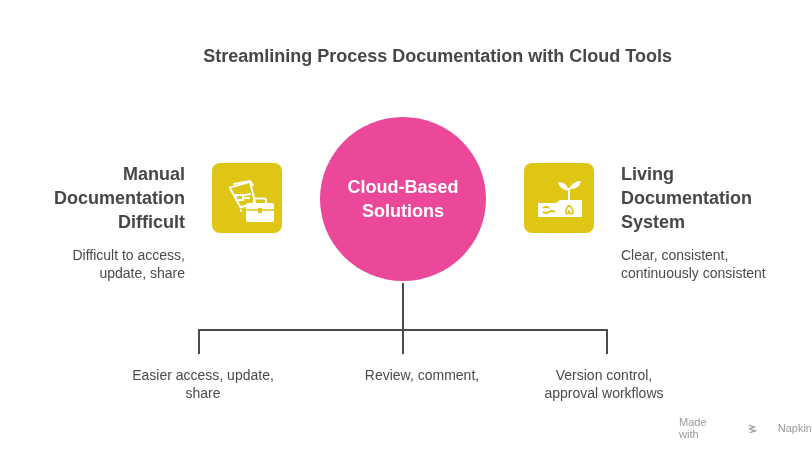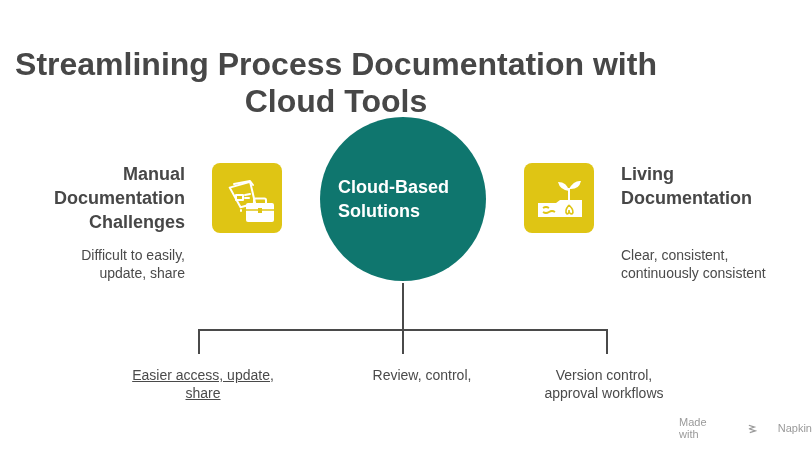--- a/index.html
+++ b/index.html
@@ -1,18 +1,18 @@
 <!DOCTYPE html>
 <html><head>
 <meta charset="utf-8">
 <style>
   html, body { margin: 0; padding: 0; background: #ffffff; }
   body { width: 812px; height: 450px; position: relative; overflow: hidden; font-family: "Liberation Sans", sans-serif; color: #4a4a4a; }
-  .title { position: absolute; top: 46px; left: 0; width: 672px; text-align: center; font-size: 32px; font-weight: bold; color: #474747; }
-  .circle { position: absolute; left: 320px; top: 117px; width: 166px; height: 164px; border-radius: 50%; background: #0f766e; display: flex; align-items: center; justify-content: center; text-align: left; }
+  .title { position: absolute; top: 46px; left: 0; width: 672px; text-align: right; font-size: 18px; font-weight: bold; color: #474747; }
+  .circle { position: absolute; left: 320px; top: 117px; width: 166px; height: 164px; border-radius: 50%; background: #ec4899; display: flex; align-items: center; justify-content: center; text-align: center; }
   .circle-label { color: #ffffff; font-size: 18px; font-weight: bold; line-height: 24px; width: 130px; }
   .icon-box { position: absolute; width: 70px; height: 70px; border-radius: 8px; background: #dfc514; }
   .icon-box svg { position: absolute; left: 0; top: 0; }
   .side-title { position: absolute; font-size: 18px; font-weight: bold; color: #474747; line-height: 24px; }
   .side-desc { position: absolute; font-size: 14px; color: #4a4a4a; line-height: 18px; }
   .left { text-align: right; }
   .connectors { position: absolute; left: 0; top: 0; }
   .bottom-label { position: absolute; width: 180px; text-align: center; font-size: 14px; color: #4a4a4a; line-height: 18px; }
   .watermark { position: absolute; left: 679px; top: 416px; font-size: 11px; color: #9a9a9a; display: flex; align-items: center; gap: 21px; }
 </style>
@@ -30,24 +30,24 @@
   </g>
 </svg>
 
 <div class="circle">
   <div class="circle-label">Cloud-Based Solutions</div>
 </div>
 
 <div class="side-title left" style="right: 627px; top: 162px;">
   <div>Manual</div>
   <div>Documentation</div>
-  <div>Challenges</div>
+  <div>Difficult</div>
 </div>
 <div class="side-desc left" style="right: 627px; top: 246px;">
-  <div>Difficult to easily,</div>
+  <div>Difficult to access,</div>
   <div>update, share</div>
 </div>
 <div class="icon-box" style="left: 212px; top: 163px;">
   <svg width="70" height="70" viewBox="0 0 70 70">
     <g stroke="#ffffff" stroke-width="2" fill="none" stroke-linejoin="round" stroke-linecap="round">
       <path d="M22 21 L38 18 L41 22"></path>
       <path d="M19 23 L40 20 L42 42 L27 44 Z" transform="rotate(-8 30 33)"></path>
       <rect x="24" y="32" width="7" height="5"></rect>
       <line x1="33" y1="32" x2="38" y2="31"></line>
       <line x1="33" y1="35" x2="37" y2="35"></line>
@@ -71,32 +71,33 @@
     <path d="M19 49 q3 2 6 0 q3 -2 6 0" stroke="#dfc514" stroke-width="1.8" fill="none"></path>
     <line x1="45" y1="25" x2="45" y2="42" stroke="#ffffff" stroke-width="2"></line>
     <path d="M45 28 q-9 -1 -11 -9 q9 0 11 9 z" fill="#ffffff"></path>
     <path d="M45 26 q5 -9 12 -8 q-2 9 -12 8 z" fill="#ffffff"></path>
     <path d="M45 42 q-5 6 -2 9 q2 0 2 -4 q0 4 3 4 q3 -3 -3 -9" stroke="#dfc514" stroke-width="1.6" fill="none"></path>
   </svg>
 </div>
 <div class="side-title" style="left: 621px; top: 162px;">
   <div>Living</div>
   <div>Documentation</div>
+  <div>System</div>
 </div>
 <div class="side-desc" style="left: 621px; top: 246px;">
   <div>Clear, consistent,</div>
   <div>continuously consistent</div>
 </div>
 
-<div class="bottom-label" style="left: 113px; top: 366px; text-decoration: underline;">
+<div class="bottom-label" style="left: 113px; top: 366px;">
   <div>Easier access, update,</div>
   <div>share</div>
 </div>
 <div class="bottom-label" style="left: 332px; top: 366px;">
-  <div>Review, control,</div>
+  <div>Review, comment,</div>
 </div>
 <div class="bottom-label" style="left: 514px; top: 366px;">
   <div>Version control,</div>
   <div>approval workflows</div>
 </div>
 
 <div class="watermark">
   <span>Made with</span>
   <svg width="11" height="11" viewBox="0 0 11 11">
     <g stroke="#9a9a9a" stroke-width="1.3" fill="none">

